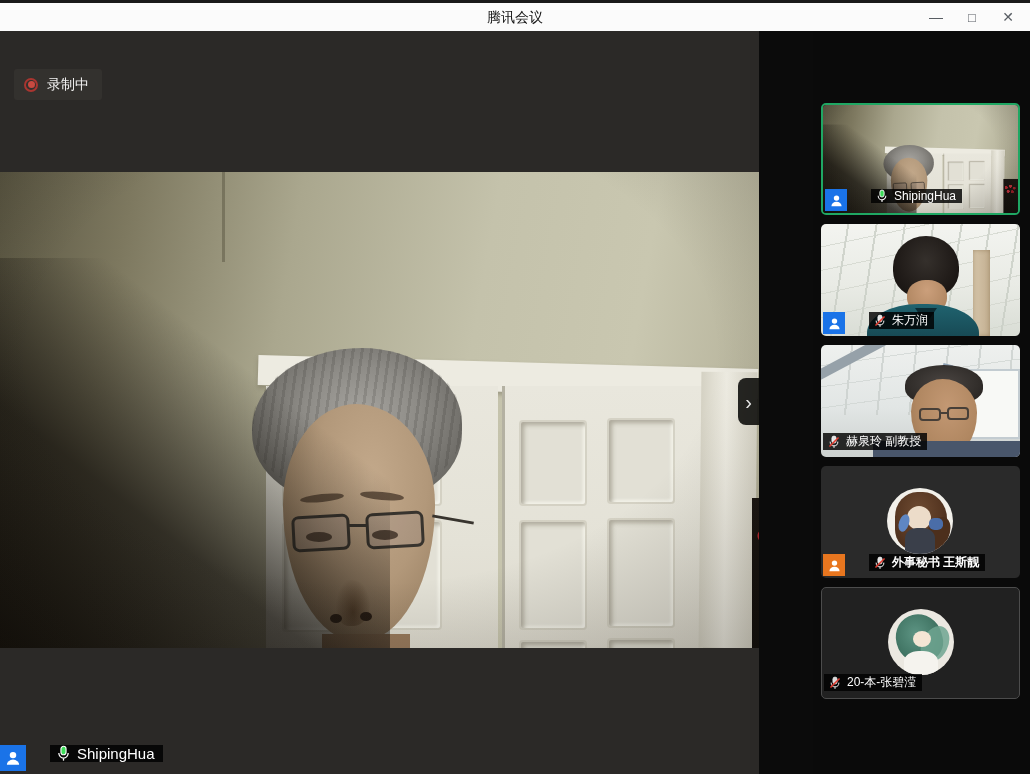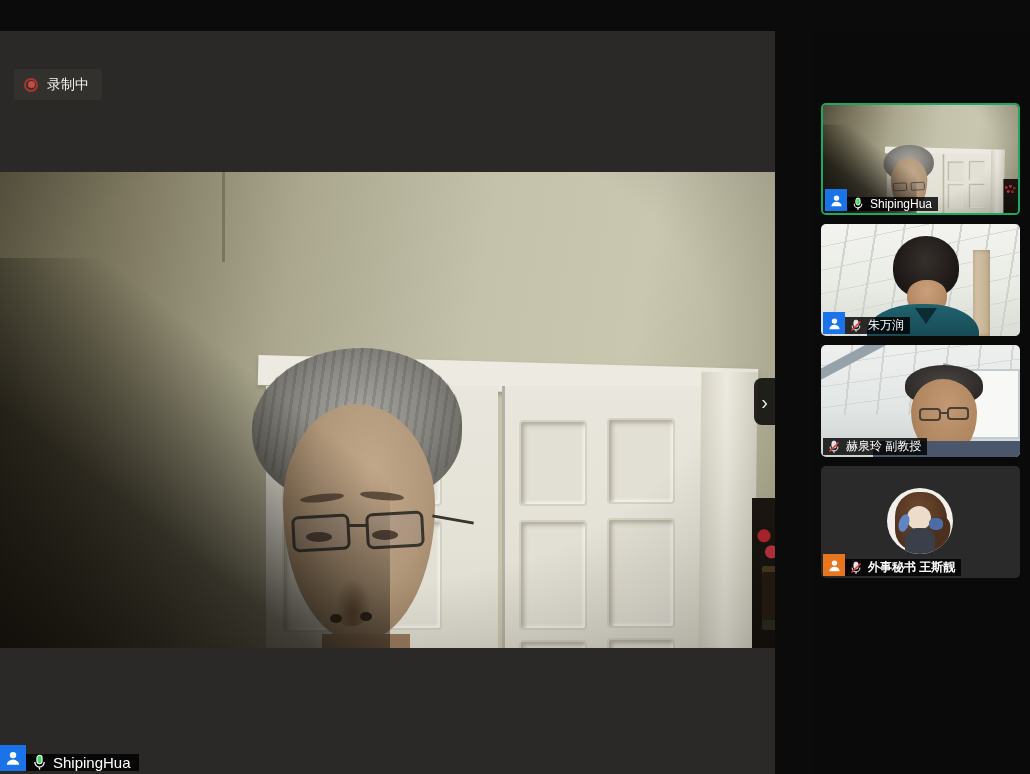--- a/index.html
+++ b/index.html
@@ -11,21 +11,21 @@
   .titlebar{position:absolute;left:0;top:0;width:1030px;height:31px;background:#fbfbfb;
             border-top:3px solid #1a1a1a;box-sizing:border-box;}
   .title{position:absolute;left:0;right:0;top:0;height:28px;line-height:29px;text-align:center;
          font-size:14px;color:#141414;}
   .winctl{position:absolute;right:4px;top:0;height:28px;display:flex;}
   .ctl{width:36px;height:28px;display:flex;align-items:center;justify-content:center;
        color:#585d63;font-size:14px;cursor:default;}
   .ctl.max{font-size:13px;}
 
   
-  .stage{position:absolute;left:0;top:31px;width:759px;height:743px;background:#2b2927;overflow:hidden;padding-left:16px;}
+  .stage{position:absolute;left:0;top:31px;width:759px;height:743px;background:#2b2927;overflow:hidden;}
 
   .rec-badge{position:absolute;left:14px;top:38px;height:31px;display:flex;align-items:center;gap:9px;
              background:rgba(52,50,46,.95);border-radius:3px;padding:0 13px 0 10px;}
   .rec-ring{width:14px;height:14px;border-radius:50%;border:2px solid #a93530;box-sizing:border-box;
             display:flex;align-items:center;justify-content:center;}
   .rec-core{width:7px;height:7px;border-radius:50%;background:#c84940;}
   .rec-text{color:#f2f2f2;font-size:14px;}
 
   
   .video{position:absolute;left:0;top:141px;width:813px;height:476px;overflow:hidden;}
@@ -84,21 +84,21 @@
   .nostril{position:absolute;width:12px;height:9px;border-radius:50%;background:#33241a;}
   .nostril.l{left:330px;top:442px;}
   .nostril.r{left:360px;top:440px;}
   .neck{position:absolute;left:322px;top:462px;width:88px;height:66px;background:#97795c;}
 
   .chevron-tab{position:absolute;right:0;top:347px;width:21px;height:47px;background:rgba(16,15,13,.9);
                border-radius:8px 0 0 8px;display:flex;align-items:center;justify-content:center;
                color:#e8e8e8;font-size:20px;line-height:1;cursor:pointer;}
 
   
-  .plabel{position:absolute;display:flex;align-items:flex-end;}
+  .plabel{position:absolute;display:flex;align-items:flex-start;gap:24px;}
   .pbadge{display:flex;align-items:center;justify-content:center;flex:0 0 auto;}
   .pbadge.blue{background:#1a73e8;}
   .pbadge.orange{background:#e8761f;}
   .ptag{display:flex;align-items:center;background:rgba(0,0,0,.82);color:#fff;gap:5px;}
   .self-label{left:0;top:714px;height:26px;}
   .self-label .pbadge{width:26px;height:26px;}
   .self-label .ptag{padding:0 8px 0 5px;font-size:15px;}
   .thumb .plabel{left:2px;bottom:2px;height:22px;}
   .thumb .pbadge{width:22px;height:22px;}
   .thumb .ptag{padding:0 6px 0 4px;font-size:12px;white-space:nowrap;}
@@ -168,20 +168,28 @@
   .a5-face{position:absolute;left:25px;top:22px;width:18px;height:16px;border-radius:50%;background:#f4e6d4;}
   .a5-body{position:absolute;left:16px;top:42px;width:34px;height:24px;border-radius:44% 44% 0 0;background:#f5f3ee;}
 
   .micwrap{display:flex;align-items:center;}
 </style>
 </head>
 <body>
 
 <div class="win">
 
+  <div class="titlebar">
+    <div class="title">腾讯会议</div>
+    <div class="winctl">
+      <div class="ctl">—</div>
+      <div class="ctl max">□</div>
+      <div class="ctl">✕</div>
+    </div>
+  </div>
 
   <div class="stage">
 
     <div class="video">
       <div class="scene">
         <div class="wallcorner"></div>
         <div class="doortrim-top"></div>
         <div class="door left">
           <div class="panel" style="left:18px;top:38px;width:66px;height:82px;"></div>
           <div class="panel" style="left:108px;top:36px;width:66px;height:82px;"></div>
@@ -388,15 +396,36 @@
               <path d="M4.5 9.5 a5.5 6 0 0 0 11 0" fill="none" stroke="#fff" stroke-width="1.4"></path>
               <line x1="10" y1="15.8" x2="10" y2="18.4" stroke="#fff" stroke-width="1.4"></line>
               <line x1="3.5" y1="16.5" x2="16.5" y2="3.5" stroke="#e03a2e" stroke-width="2.2"></line>
             </svg>
           </span>
           <span>外事秘书 王斯靓</span>
         </span>
       </div>
     </div>
 
+    <div class="thumb t5">
+      <div class="avatar">
+        <div class="a5-hair"></div>
+        <div class="a5-hair2"></div>
+        <div class="a5-face"></div>
+        <div class="a5-body"></div>
+      </div>
+      <div class="plabel">
+        <span class="ptag">
+          <span class="micwrap">
+            <svg viewBox="0 0 20 20" width="14" height="14">
+              <rect x="7" y="1.5" width="6" height="10" rx="3" fill="#d9d9d9" stroke="#eee" stroke-width="1"></rect>
+              <path d="M4.5 9.5 a5.5 6 0 0 0 11 0" fill="none" stroke="#eee" stroke-width="1.4"></path>
+              <line x1="10" y1="15.8" x2="10" y2="18.4" stroke="#eee" stroke-width="1.4"></line>
+              <line x1="3.5" y1="16.5" x2="16.5" y2="3.5" stroke="#e03a2e" stroke-width="2.2"></line>
+            </svg>
+          </span>
+          <span>20-本-张碧滢</span>
+        </span>
+      </div>
+    </div>
 
   </div>
 </div>
 
 </body></html>

